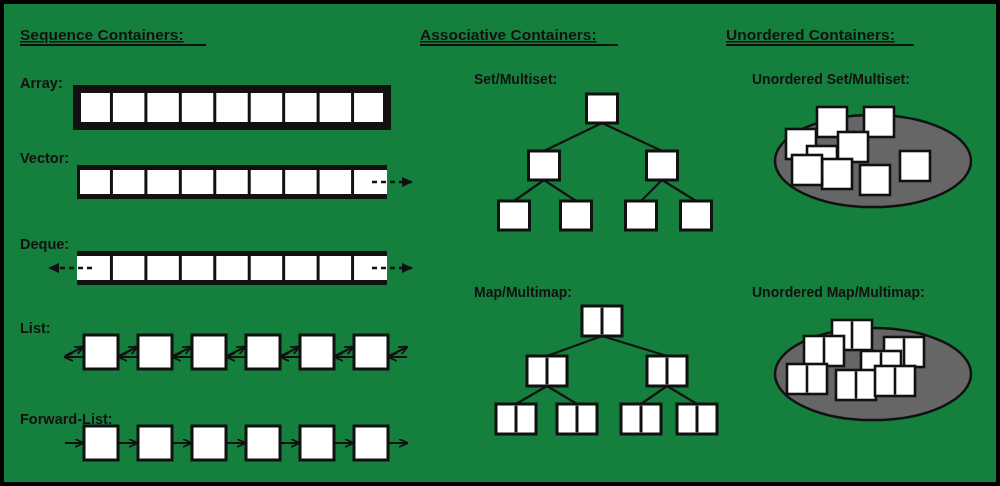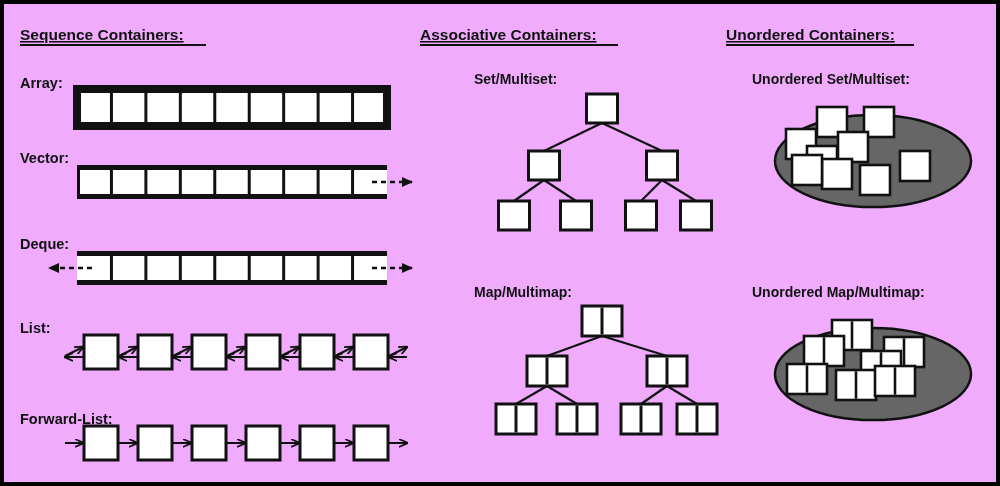--- a/index.html
+++ b/index.html
@@ -7,21 +7,21 @@
     width:1000px;height:486px;
     background:#c9c9c9;
     font-family:"Liberation Sans",sans-serif;
     overflow:hidden;
   }
   #frame{
     position:relative;
     width:1000px;height:486px;
     box-sizing:border-box;
     border:4px solid #000000;
-    background:#f0abfc;
+    background:#15803d;
   }
   #canvas{position:absolute;left:0;top:0;}
   .heading{
     font-weight:bold;font-size:15.5px;fill:#111111;
     text-decoration:underline;
   }
   .sublabel{font-weight:bold;font-size:14px;fill:#111111;}
   .rowlabel{font-weight:bold;font-size:14.5px;fill:#111111;}
 </style>
 </head>

